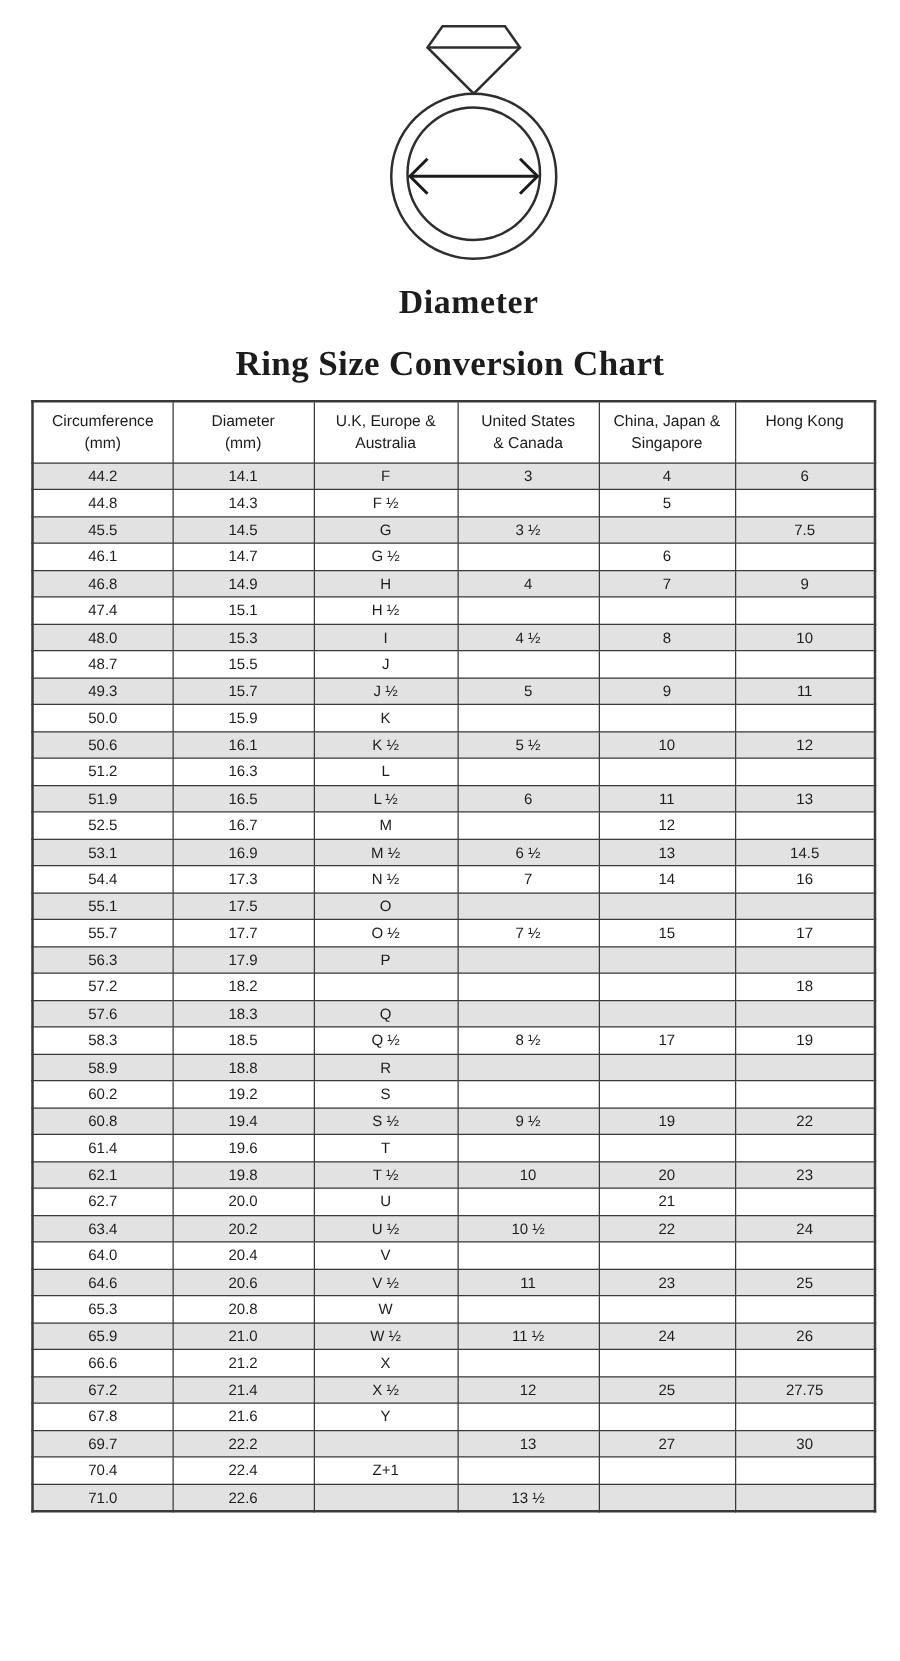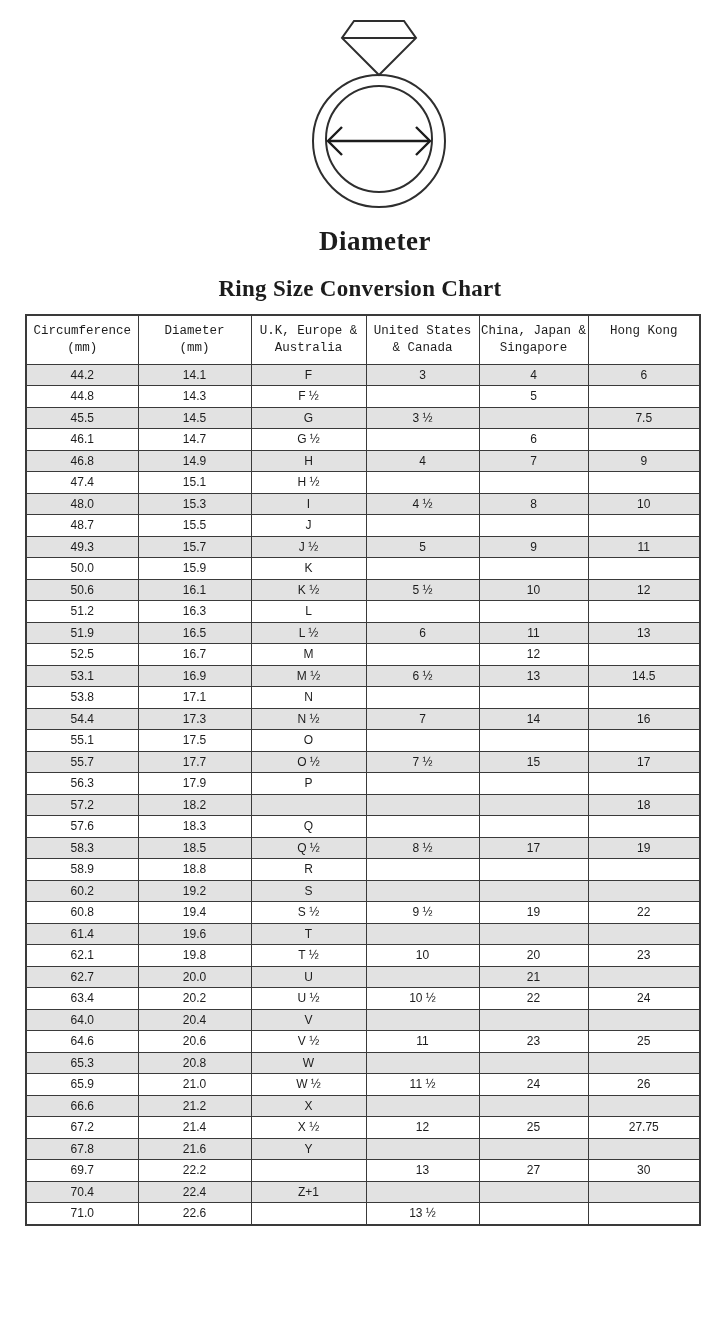--- a/index.html
+++ b/index.html
@@ -33,21 +33,21 @@
     font-size:27px;
     letter-spacing:0.5px;
     position:relative;
     left:15px;
     margin-top:14px;
   }
   .chart-title{
     text-align:center;
     font-family:"Liberation Serif", serif;
     font-weight:700;
-    font-size:23px;
+    font-size:28px;
     letter-spacing:0.3px;
     margin-top:19px;
   }
   table.ring-table{
     border-collapse:collapse;
     table-layout:fixed;
     width:674px;
     margin:12px 0 0 25px;
     border:2px solid var(--border);
   }
@@ -58,21 +58,21 @@
   }
   .ring-table th{
     height:49px;
     font-weight:400;
     font-size:12.5px;
     vertical-align:top;
     padding-top:7px;
     background:#ffffff;
     line-height:17px;
   }
-  .ring-table th span{display:block;font-family:Liberation Mono, monospace;}
+  .ring-table th span{display:block;}
   .ring-table td{
     height:20.5px;
     font-size:12px;
     line-height:20.5px;
     white-space:nowrap;
   }
   .ring-table tbody tr:nth-child(odd){background:var(--shade);}
   .ring-table tbody tr:nth-child(even){background:#ffffff;}
 </style>
 </head>
@@ -250,28 +250,20 @@
       </tr>
       <tr>
         <td>53.1</td>
         <td>16.9</td>
         <td>M ½</td>
         <td>6 ½</td>
         <td>13</td>
         <td>14.5</td>
       </tr>
       <tr>
-        <td>53.8</td>
-        <td>17.1</td>
-        <td>N</td>
-        <td></td>
-        <td></td>
-        <td></td>
-      </tr>
-      <tr>
         <td>54.4</td>
         <td>17.3</td>
         <td>N ½</td>
         <td>7</td>
         <td>14</td>
         <td>16</td>
       </tr>
       <tr>
         <td>55.1</td>
         <td>17.5</td>

